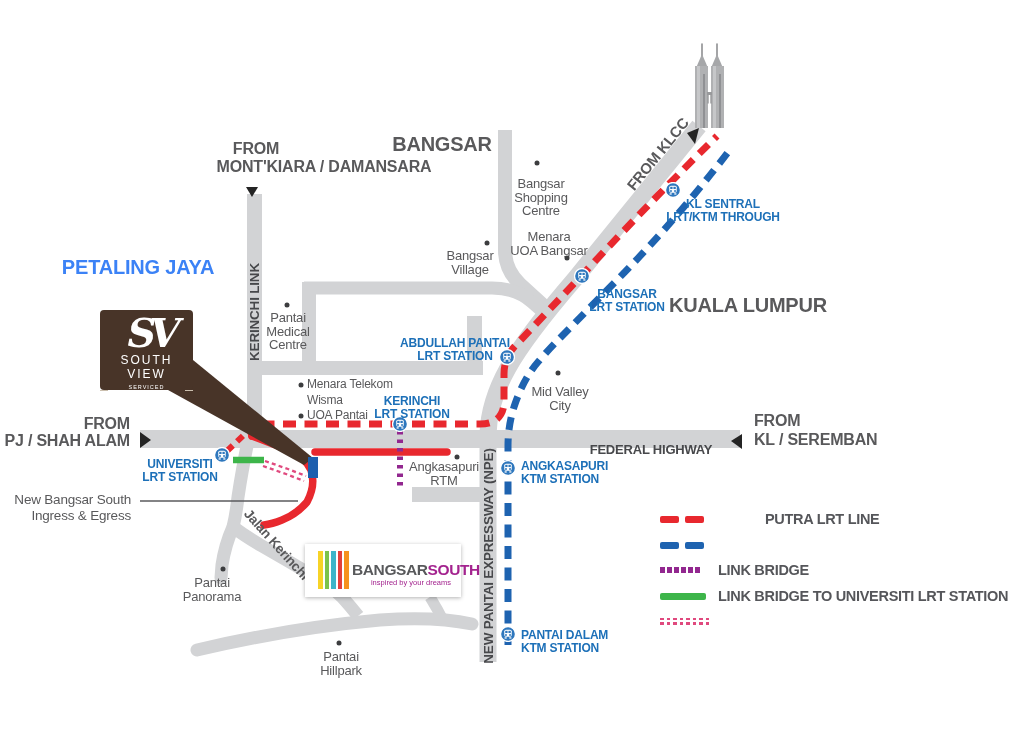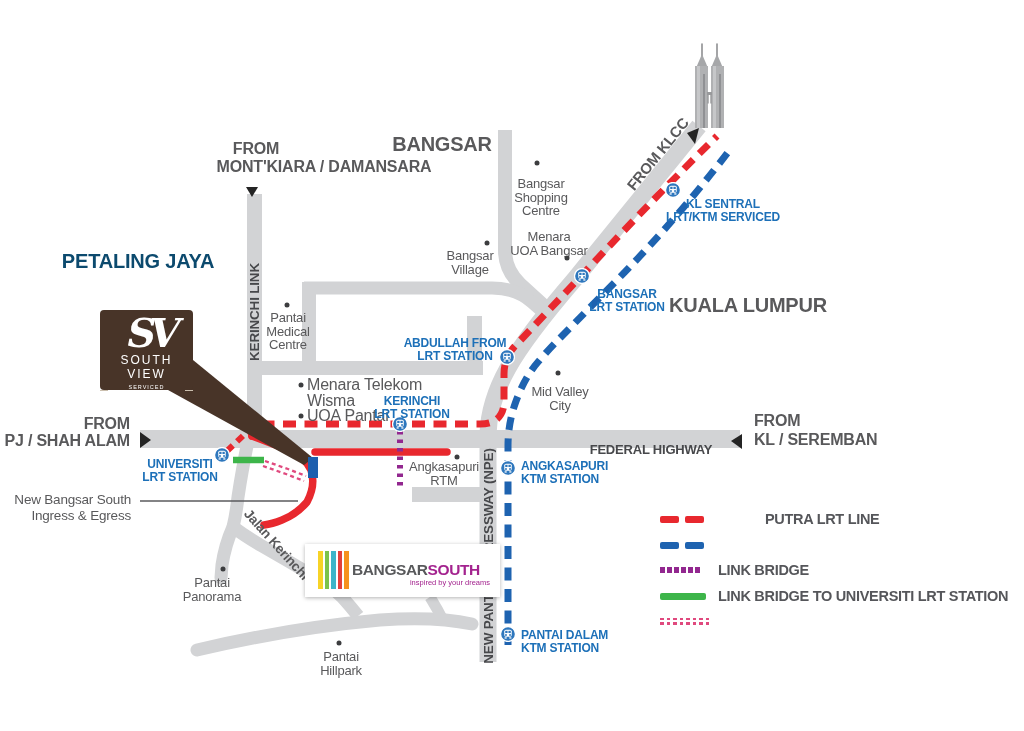--- a/index.html
+++ b/index.html
@@ -27,21 +27,21 @@
   
   #sv-logo{position:absolute;left:100px;top:310px;width:93px;height:80px;background:var(--brown);
       border-radius:4px;color:#fff;text-align:center;z-index:5;}
   #sv-mono{font-family:"DejaVu Serif",serif;font-style:italic;font-weight:bold;font-size:40px;
       line-height:44px;letter-spacing:-7px;margin-top:1px;padding-left:8px;}
   #sv-name{font-size:12px;letter-spacing:2px;margin-top:-2px;}
   #sv-tag{font-size:5.5px;letter-spacing:1px;margin-top:3px;display:flex;align-items:center;
       justify-content:center;gap:4px;}
   #sv-tag:before,#sv-tag:after{content:"";display:block;width:10px;border-top:1px solid #cbbfae;}
   
-  #bs-logo{position:absolute;left:305px;top:544px;width:195px;height:53px;background:#fff;
+  #bs-logo{position:absolute;left:305px;top:544px;width:156px;height:53px;background:#fff;
       box-shadow:0 1px 4px rgba(0,0,0,.3);z-index:5;}
   #bs-bars{position:absolute;left:13px;top:7px;display:flex;gap:2px;}
   #bs-bars i{display:block;width:4.5px;height:38px;}
   #bs-text{position:absolute;left:47px;top:17px;font-size:15.5px;font-weight:bold;
       letter-spacing:-0.4px;}
   #bs-text .p1{color:#58595b;} #bs-text .p2{color:var(--magenta);}
   #bs-tag{position:absolute;right:10px;top:34px;font-size:7.5px;color:var(--magenta);}
   .site-marker{position:absolute;background:#1e5fae;z-index:4;}
 </style>
 </head>
@@ -128,37 +128,37 @@
         <i style="background: rgb(226, 64, 60);"></i>
         <i style="background: rgb(246, 146, 30);"></i>
       </div>
     <div id="bs-text">
       <span class="p1">BANGSAR</span><span class="p2">SOUTH</span>
     </div>
     <div id="bs-tag">inspired by your dreams</div>
   </div>
 
   <div id="labels-layer">
-      <div class="lbl" style="font-size: 20px; font-weight: bold; color: #0c4a6e; line-height: 21px; top: 251px; left: 138px; text-align: center; transform: translateX(-50%);"><div>PETALING JAYA</div></div>
+      <div class="lbl" style="font-size: 20px; font-weight: bold; color: #3b82f6; line-height: 21px; top: 257px; left: 138px; text-align: center; transform: translateX(-50%);"><div>PETALING JAYA</div></div>
       <div class="lbl" style="font-size: 20px; font-weight: bold; color: rgb(89, 89, 91); line-height: 21px; top: 133.5px; left: 442px; text-align: center; transform: translateX(-50%);"><div>BANGSAR</div></div>
       <div class="lbl" style="font-size: 20px; font-weight: bold; color: rgb(89, 89, 91); line-height: 21px; top: 294.5px; left: 748px; text-align: left; transform: translateX(-50%);"><div>KUALA LUMPUR</div></div>
       <div class="lbl" style="font-size: 16px; font-weight: 600; color: rgb(89, 89, 91); line-height: 16.8px; top: 140.6px; left: 256px; text-align: center; transform: translateX(-50%);"><div>FROM</div></div>
       <div class="lbl" style="font-size: 16px; font-weight: 600; color: rgb(89, 89, 91); line-height: 16.8px; top: 158.6px; left: 308px; text-align: center; transform: translateX(-50%); padding-left: 32px;"><div>MONT'KIARA / DAMANSARA</div></div>
       <div class="lbl" style="font-size: 16px; font-weight: 600; color: rgb(89, 89, 91); line-height: 17px; top: 414.5px; left: 130px; text-align: right; transform: translateX(-100%);"><div>FROM</div><div>PJ / SHAH ALAM</div></div>
       <div class="lbl" style="font-size: 16px; font-weight: 600; color: rgb(89, 89, 91); line-height: 19px; top: 410.5px; left: 754px; text-align: left;"><div>FROM</div><div>KL / SEREMBAN</div></div>
       <div class="lbl" style="font-size: 15px; font-weight: 600; color: rgb(89, 89, 91); line-height: 15.75px; left: 658px; top: 154px; transform: translate(-50%, -50%) rotate(-51deg);"><div>FROM KLCC</div></div>
       <div class="lbl" style="font-size: 13.5px; font-weight: bold; color: rgb(71, 72, 75); line-height: 14.175px; left: 255px; top: 312px; transform: translate(-50%, -50%) rotate(-90deg);"><div>KERINCHI LINK</div></div>
       <div class="lbl" style="font-size: 13px; font-weight: bold; color: rgb(71, 72, 75); line-height: 13.65px; top: 434.175px; left: 651px; text-align: center; transform: translateX(-50%); margin-top: 9px;"><div>FEDERAL HIGHWAY</div></div>
       <div class="lbl" style="font-size: 13.5px; font-weight: bold; color: rgb(71, 72, 75); line-height: 14.175px; left: 489px; top: 556px; transform: translate(-50%, -50%) rotate(-90deg);"><div>NEW PANTAI EXPRESSWAY (NPE)</div></div>
       <div class="lbl" style="font-size: 13.5px; font-weight: 600; color: rgb(89, 89, 91); line-height: 14.175px; left: 276px; top: 545px; transform: translate(-50%, -50%) rotate(48deg);"><div>Jalan Kerinchi</div></div>
       <div class="lbl" style="font-size: 13px; font-weight: 400; color: rgb(89, 89, 91); line-height: 13.2px; top: 177.4px; left: 541px; text-align: center; transform: translateX(-50%);"><div>Bangsar</div><div>Shopping</div><div>Centre</div></div>
       <div class="lbl" style="font-size: 13px; font-weight: 400; color: rgb(89, 89, 91); line-height: 13.2px; top: 230.4px; left: 549px; text-align: center; transform: translateX(-50%);"><div>Menara</div><div>UOA Bangsar</div></div>
       <div class="lbl" style="font-size: 13px; font-weight: 400; color: rgb(89, 89, 91); line-height: 13.2px; top: 249.4px; left: 470px; text-align: center; transform: translateX(-50%);"><div>Bangsar</div><div>Village</div></div>
       <div class="lbl" style="font-size: 13px; font-weight: 400; color: rgb(89, 89, 91); line-height: 13.2px; top: 311.4px; left: 288px; text-align: center; transform: translateX(-50%);"><div>Pantai</div><div>Medical</div><div>Centre</div></div>
-      <div class="lbl" style="font-size: 16px; font-weight: 400; color: rgb(89, 89, 91); line-height: 15.5px; top: 377.25px; left: 307px; text-align: left;"><div>Menara Telekom</div><div>Wisma</div><div>UOA Pantai</div></div>
+      <div class="lbl" style="font-size: 12px; font-weight: 400; color: rgb(89, 89, 91); line-height: 15.5px; top: 377.25px; left: 307px; text-align: left;"><div>Menara Telekom</div><div>Wisma</div><div>UOA Pantai</div></div>
       <div class="lbl" style="font-size: 13px; font-weight: 400; color: rgb(89, 89, 91); line-height: 13.5px; top: 385.25px; left: 560px; text-align: center; transform: translateX(-50%);"><div>Mid Valley</div><div>City</div></div>
       <div class="lbl" style="font-size: 13px; font-weight: 400; color: rgb(89, 89, 91); line-height: 14px; top: 460px; left: 444px; text-align: center; transform: translateX(-50%);"><div>Angkasapuri</div><div>RTM</div></div>
       <div class="lbl" style="font-size: 13px; font-weight: 400; color: rgb(89, 89, 91); line-height: 13.5px; top: 576.25px; left: 212px; text-align: center; transform: translateX(-50%);"><div>Pantai</div><div>Panorama</div></div>
       <div class="lbl" style="font-size: 13px; font-weight: 400; color: rgb(89, 89, 91); line-height: 14px; top: 650px; left: 341px; text-align: center; transform: translateX(-50%);"><div>Pantai</div><div>Hillpark</div></div>
       <div class="lbl" style="font-size: 13.5px; font-weight: 400; color: rgb(89, 89, 91); line-height: 16px; top: 492px; left: 131px; text-align: right; transform: translateX(-100%);"><div>New Bangsar South</div><div>Ingress &amp; Egress</div></div>
       <div class="dot" style="left: 537px; top: 163px;"></div>
       <div class="dot" style="left: 567px; top: 258px;"></div>
       <div class="dot" style="left: 487px; top: 243px;"></div>
       <div class="dot" style="left: 287px; top: 305px;"></div>
       <div class="dot" style="left: 301px; top: 385px;"></div>
@@ -174,21 +174,21 @@
           <rect x="4" y="3.4" width="7" height="6.6" rx="1.6" fill="#fff"></rect>
           <rect x="4.9" y="4.5" width="2.2" height="2.1" fill="#2e77bd"></rect>
           <rect x="7.9" y="4.5" width="2.2" height="2.1" fill="#2e77bd"></rect>
           <circle cx="5.6" cy="8.5" r=".9" fill="#2e77bd"></circle>
           <circle cx="9.4" cy="8.5" r=".9" fill="#2e77bd"></circle>
           <rect x="4.3" y="10.6" width="2" height="1.2" fill="#fff"></rect>
           <rect x="8.7" y="10.6" width="2" height="1.2" fill="#fff"></rect>
         </svg></div>
       <div class="station-label" style="top: 197.5px; left: 723px; text-align: center; transform: translateX(-50%);">
         <div>KL SENTRAL</div>
-        <div>LRT/KTM SERVICED</div>
+        <div>LRT/KTM THROUGH</div>
       </div>
       <div class="station-icon" style="left: 582px; top: 276px;"><svg width="16" height="16" viewBox="0 0 15 15">
           <circle cx="7.5" cy="7.5" r="7" fill="#2e77bd" stroke="#fff" stroke-width="1.2"></circle>
           <rect x="4" y="3.4" width="7" height="6.6" rx="1.6" fill="#fff"></rect>
           <rect x="4.9" y="4.5" width="2.2" height="2.1" fill="#2e77bd"></rect>
           <rect x="7.9" y="4.5" width="2.2" height="2.1" fill="#2e77bd"></rect>
           <circle cx="5.6" cy="8.5" r=".9" fill="#2e77bd"></circle>
           <circle cx="9.4" cy="8.5" r=".9" fill="#2e77bd"></circle>
           <rect x="4.3" y="10.6" width="2" height="1.2" fill="#fff"></rect>
           <rect x="8.7" y="10.6" width="2" height="1.2" fill="#fff"></rect>
@@ -201,21 +201,21 @@
           <circle cx="7.5" cy="7.5" r="7" fill="#2e77bd" stroke="#fff" stroke-width="1.2"></circle>
           <rect x="4" y="3.4" width="7" height="6.6" rx="1.6" fill="#fff"></rect>
           <rect x="4.9" y="4.5" width="2.2" height="2.1" fill="#2e77bd"></rect>
           <rect x="7.9" y="4.5" width="2.2" height="2.1" fill="#2e77bd"></rect>
           <circle cx="5.6" cy="8.5" r=".9" fill="#2e77bd"></circle>
           <circle cx="9.4" cy="8.5" r=".9" fill="#2e77bd"></circle>
           <rect x="4.3" y="10.6" width="2" height="1.2" fill="#fff"></rect>
           <rect x="8.7" y="10.6" width="2" height="1.2" fill="#fff"></rect>
         </svg></div>
       <div class="station-label" style="top: 336.5px; left: 455px; text-align: center; transform: translateX(-50%);">
-        <div>ABDULLAH FROM</div>
+        <div>ABDULLAH PANTAI</div>
         <div>LRT STATION</div>
       </div>
       <div class="station-icon" style="left: 400px; top: 424px;"><svg width="16" height="16" viewBox="0 0 15 15">
           <circle cx="7.5" cy="7.5" r="7" fill="#2e77bd" stroke="#fff" stroke-width="1.2"></circle>
           <rect x="4" y="3.4" width="7" height="6.6" rx="1.6" fill="#fff"></rect>
           <rect x="4.9" y="4.5" width="2.2" height="2.1" fill="#2e77bd"></rect>
           <rect x="7.9" y="4.5" width="2.2" height="2.1" fill="#2e77bd"></rect>
           <circle cx="5.6" cy="8.5" r=".9" fill="#2e77bd"></circle>
           <circle cx="9.4" cy="8.5" r=".9" fill="#2e77bd"></circle>
           <rect x="4.3" y="10.6" width="2" height="1.2" fill="#fff"></rect>

